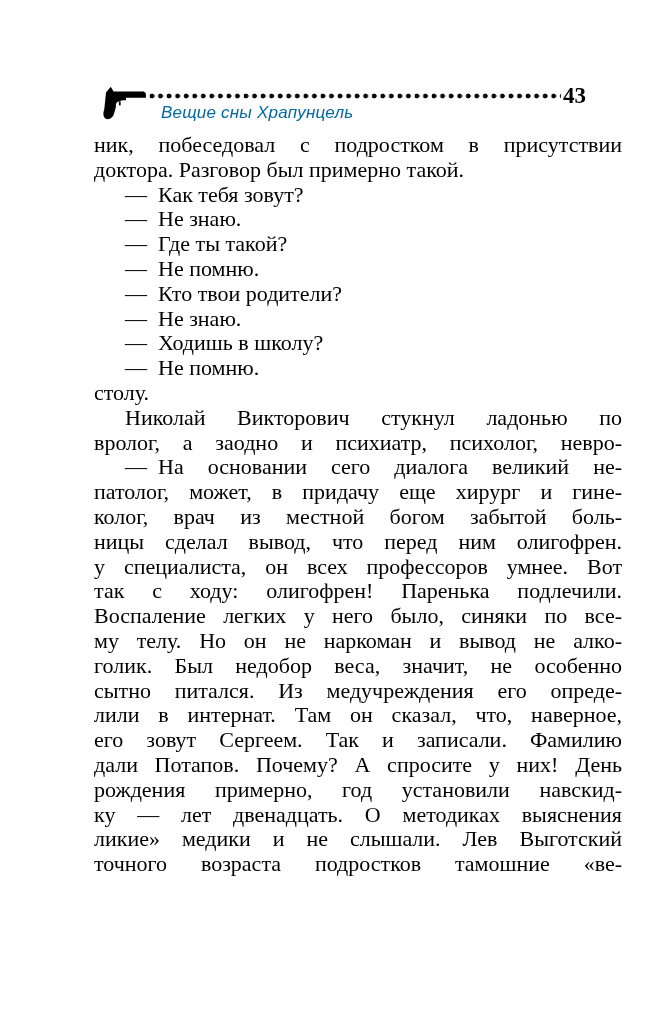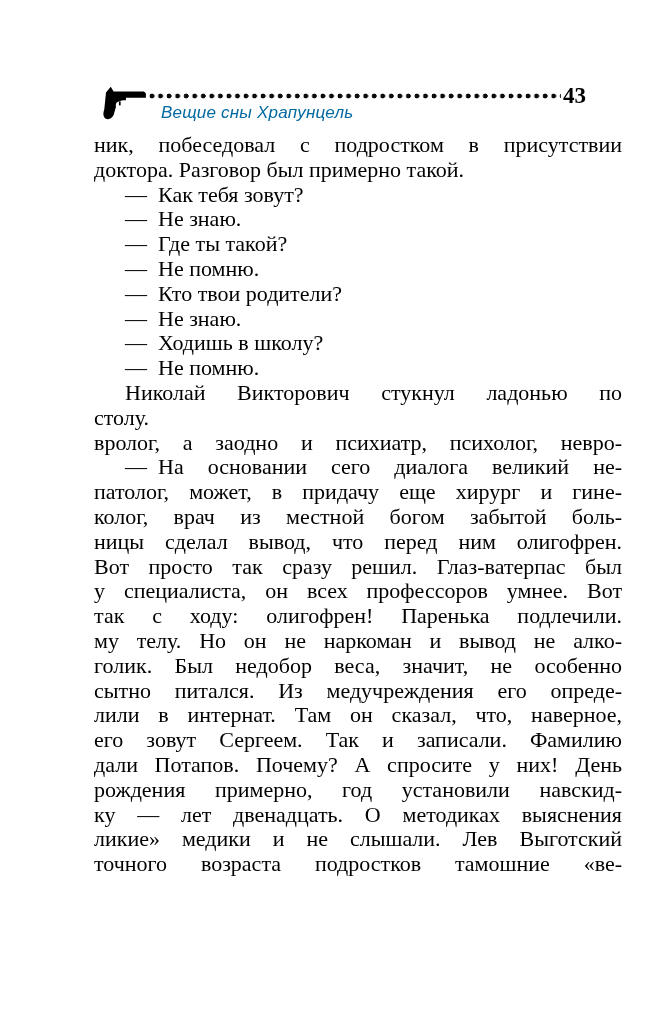--- a/index.html
+++ b/index.html
@@ -77,30 +77,30 @@
       <div class="line justify">ник, побеседовал с подростком в присутствии</div>
       <div class="line">доктора. Разговор был примерно такой.</div>
       <div class="line indent">— Как тебя зовут?</div>
       <div class="line indent">— Не знаю.</div>
       <div class="line indent">— Где ты такой?</div>
       <div class="line indent">— Не помню.</div>
       <div class="line indent">— Кто твои родители?</div>
       <div class="line indent">— Не знаю.</div>
       <div class="line indent">— Ходишь в школу?</div>
       <div class="line indent">— Не помню.</div>
+      <div class="line">столу.</div>
       <div class="line indent justify">Николай Викторович стукнул ладонью по</div>
-      <div class="line">столу.</div>
       <div class="line justify">вролог, а заодно и психиатр, психолог, невро-</div>
       <div class="line indent justify">— На основании сего диалога великий не-</div>
       <div class="line justify">патолог, может, в придачу еще хирург и гине-</div>
       <div class="line justify">колог, врач из местной богом забытой боль-</div>
       <div class="line justify">ницы сделал вывод, что перед ним олигофрен.</div>
-      <div class="line justify">Вот просто так сразу решил. Глаз-ватерпас был</div>
       <div class="line justify">у специалиста, он всех профессоров умнее. Вот</div>
       <div class="line justify">так с ходу: олигофрен! Паренька подлечили.</div>
+      <div class="line justify">Воспаление легких у него было, синяки по все-</div>
       <div class="line justify">му телу. Но он не наркоман и вывод не алко-</div>
       <div class="line justify">голик. Был недобор веса, значит, не особенно</div>
       <div class="line justify">сытно питался. Из медучреждения его опреде-</div>
       <div class="line justify">лили в интернат. Там он сказал, что, наверное,</div>
       <div class="line justify">его зовут Сергеем. Так и записали. Фамилию</div>
       <div class="line justify">дали Потапов. Почему? А спросите у них! День</div>
       <div class="line justify">рождения примерно, год установили навскид-</div>
       <div class="line justify">ку — лет двенадцать. О методиках выяснения</div>
       <div class="line justify">ликие» медики и не слышали. Лев Выготский</div>
       <div class="line justify">точного возраста подростков тамошние «ве-</div>

